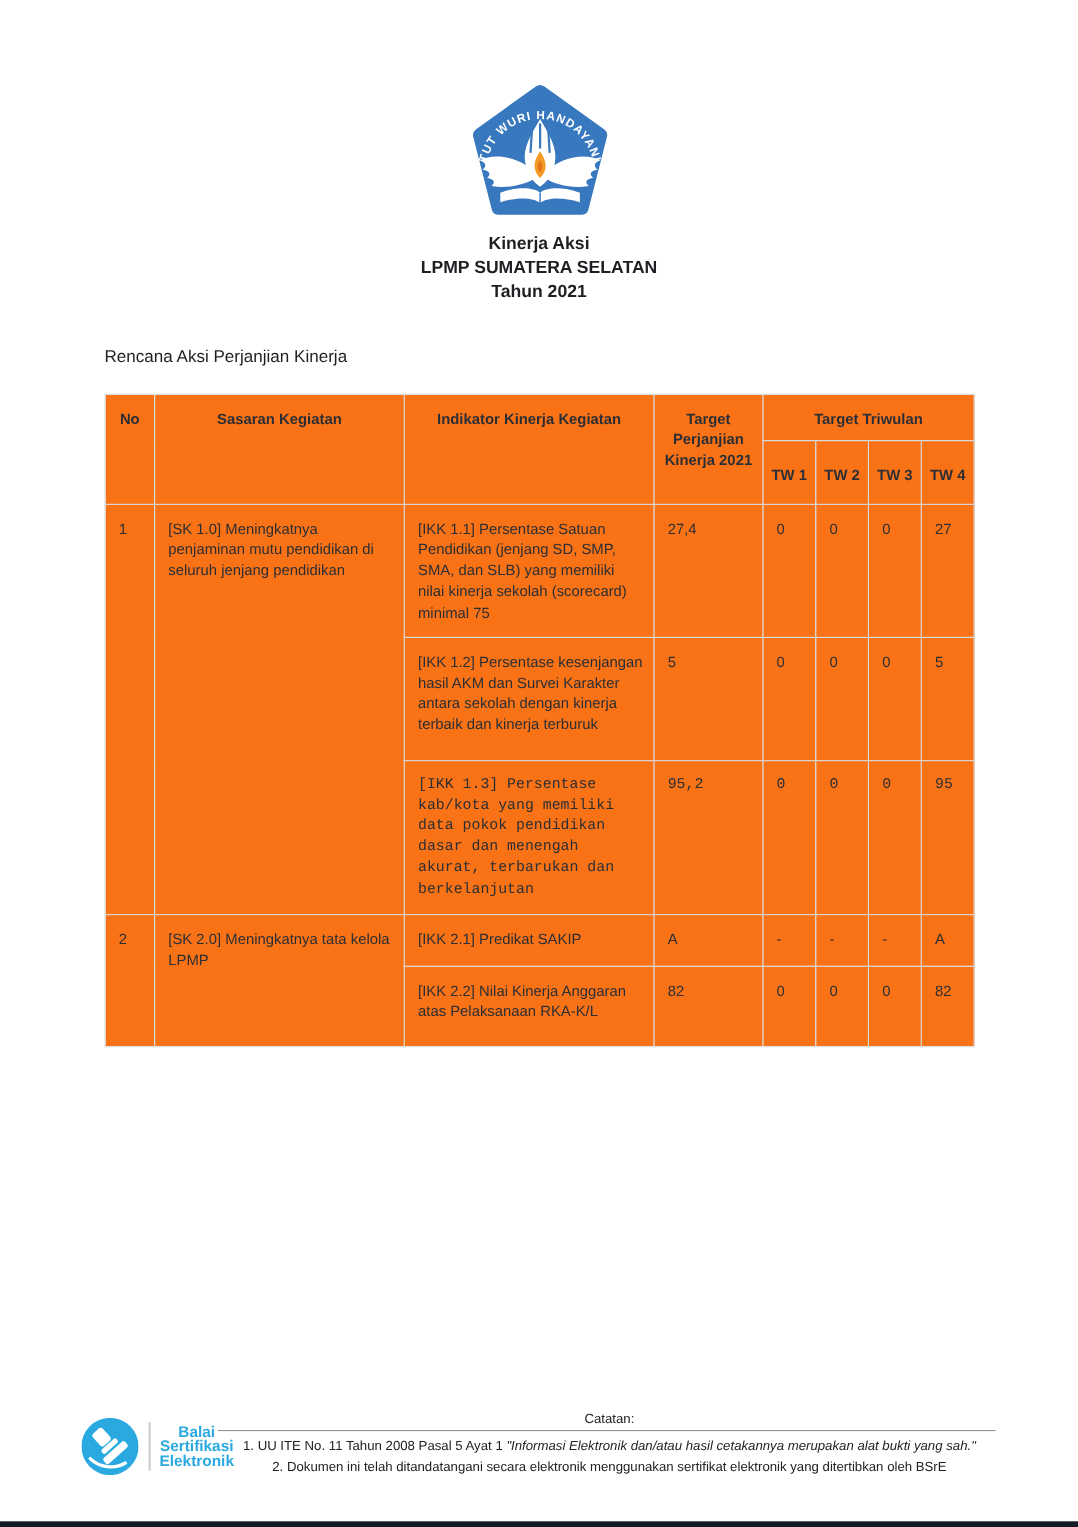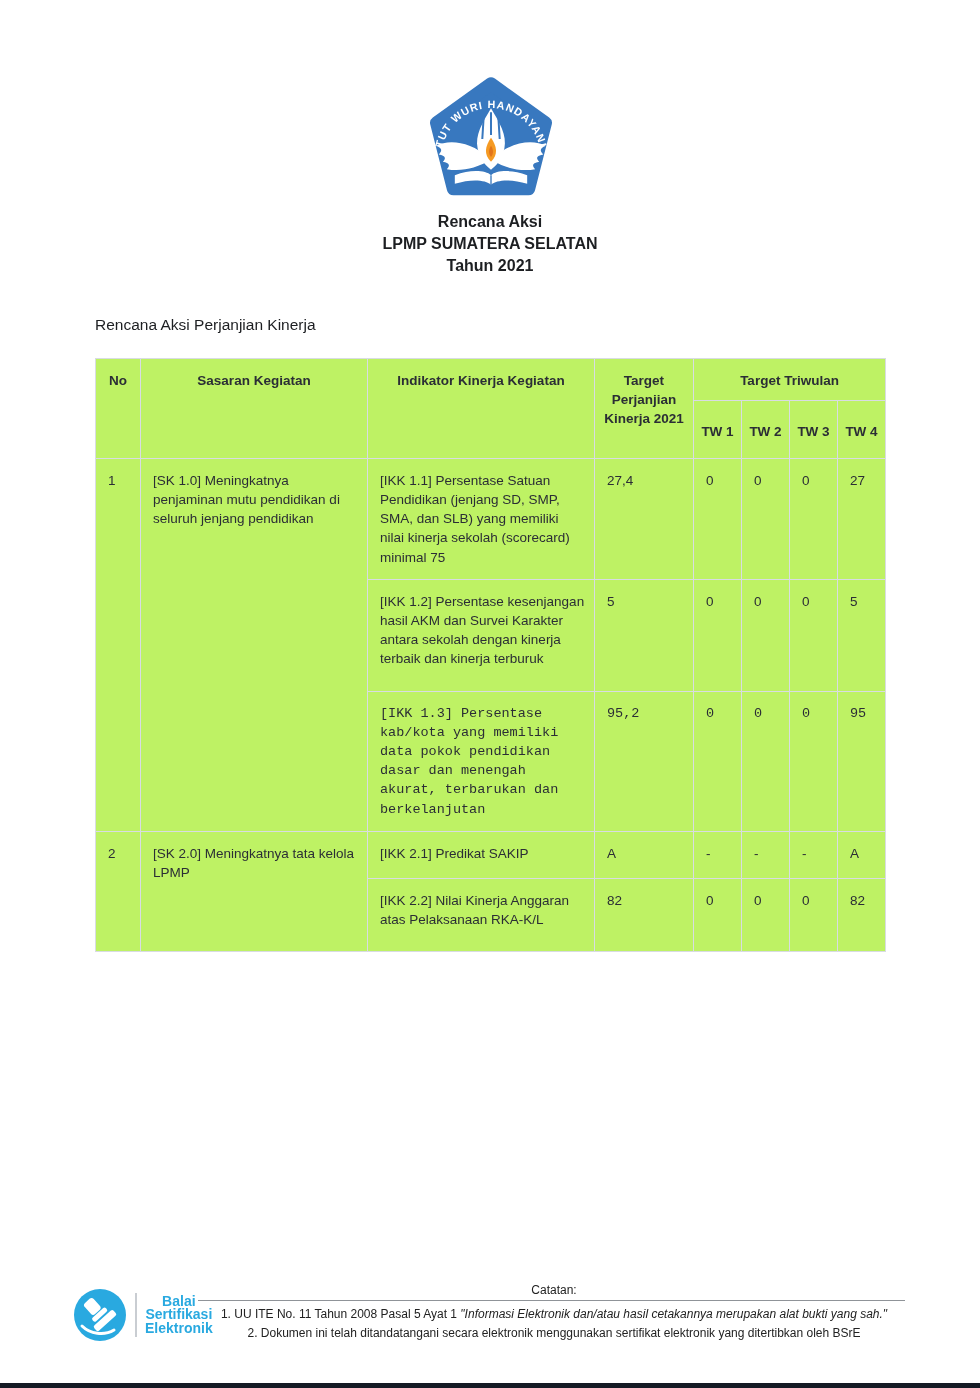--- a/index.html
+++ b/index.html
@@ -23,21 +23,21 @@
     position:absolute; left:95px; top:316px;
     font-size:15.5px; font-weight:normal; color:#1d1f22;
   }
 
   
   table.kinerja {
     position:absolute; left:95px; top:358px; width:791px;
     border-collapse:collapse; table-layout:fixed;
     font-size:13.5px; color:#2b2e35;
   }
-  table.kinerja th, table.kinerja td { border:1px solid #d8dce2; background:#bef264; }
+  table.kinerja th, table.kinerja td { border:1px solid #d8dce2; background:#f97316; }
   table.kinerja th {
     font-weight:bold; text-align:center; vertical-align:top;
     padding:13px 4px 6px 4px; line-height:1.4;
   }
   table.kinerja th.tw-cell { padding-top:22px;margin-left:12px; }
   table.kinerja td {
     vertical-align:top; text-align:left;
     padding:12px 8px 12px 12px; line-height:1.42;
   }
   tr.r-1 { height:115px; }
@@ -86,21 +86,21 @@
 
     <path d="M100 92 C91 105 89 117 100 128 C111 117 109 105 100 92 Z" fill="#F59A23"></path>
     <path d="M100 104 C96 110 96 116 100 121 C104 116 104 110 100 104 Z" fill="#E2741A"></path>
 
     <path d="M46 148 C70 139 92 141 100 148 C108 141 130 139 154 148 L154 161 C130 153 108 155 100 162 C92 155 70 153 46 161 Z" fill="#ffffff"></path>
     <path d="M100 148 L100 162" stroke="#3878BF" stroke-width="2"></path>
   </svg>
 </div>
 
 <div class="title-block">
-  <div>Rencana Aksi</div>
+  <div>Kinerja Aksi</div>
   <div>LPMP SUMATERA SELATAN</div>
   <div>Tahun 2021</div>
 </div>
 
 <div class="section-title">Rencana Aksi Perjanjian Kinerja</div>
 
 <table class="kinerja">
   <colgroup>
     <col style="width:45px">
       <col style="width:227px">

